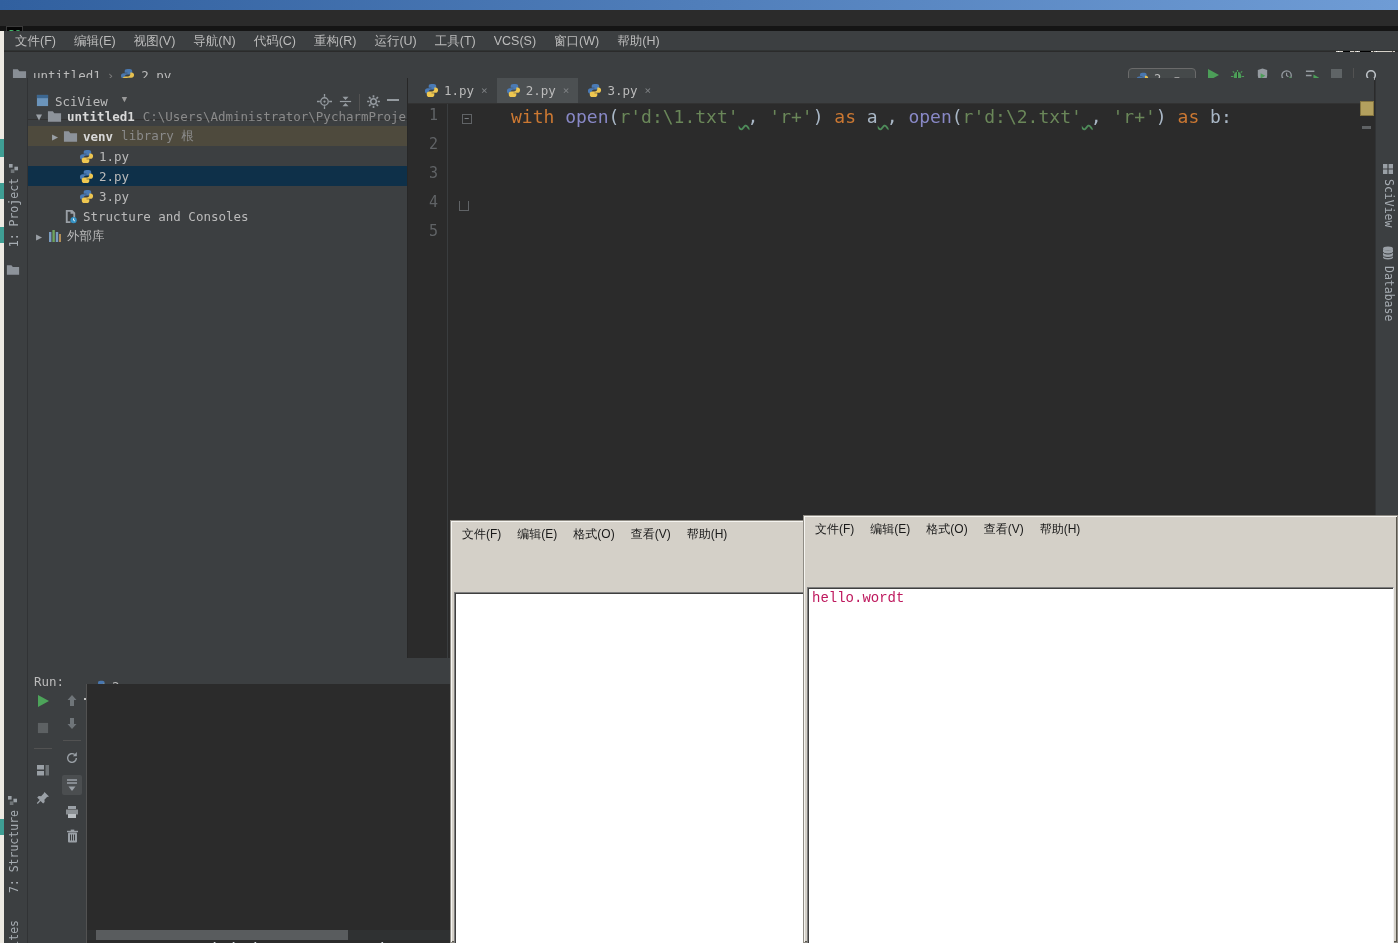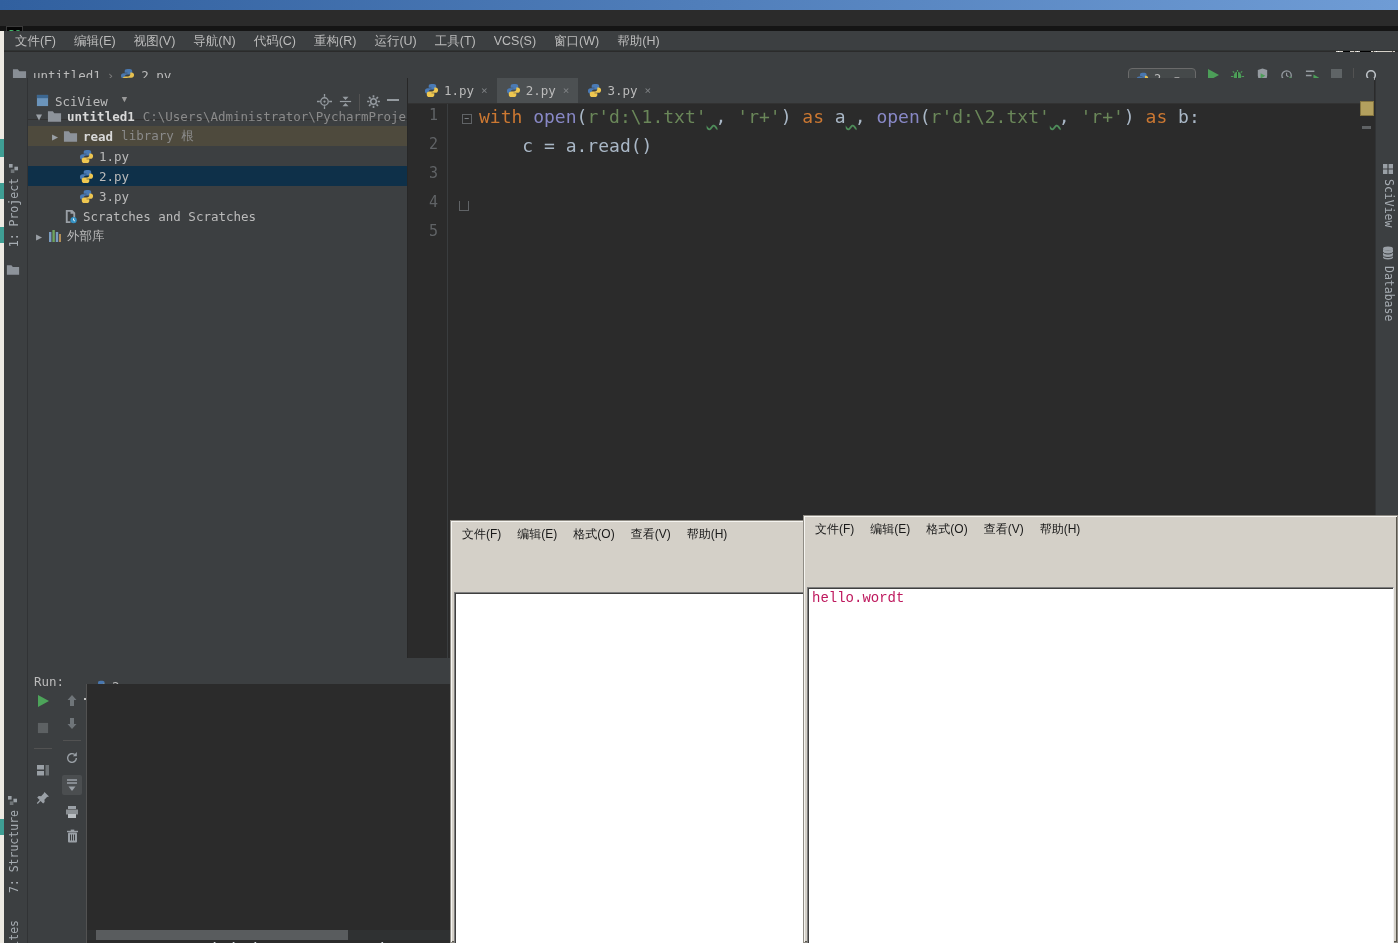--- a/index.html
+++ b/index.html
@@ -66,21 +66,21 @@
     display:flex;align-items:stretch;padding-left:7px;box-sizing:border-box;}
   .ed-tab{display:flex;align-items:center;gap:5px;padding:0 9px;color:#bbb;
     font:12.5px "DejaVu Sans Mono",monospace;}
   .ed-tab.active{background:#4c5052;}
   .tab-close{color:#7e8184;font-size:11px;margin-left:2px;}
   #editor{left:408px;top:104px;width:948px;height:554px;background:#2b2b2b;}
   #gutter{position:absolute;left:0;top:2px;width:30px;}
   .ln{height:29px;line-height:29px;text-align:right;color:#606366;font:15px "DejaVu Sans Mono",monospace;}
   #gutter-border{position:absolute;left:39px;top:0;width:1px;height:554px;background:#3a3d3f;}
   #code{position:absolute;left:71px;top:2px;}
-  .code-line{height:29px;line-height:29px;font:18px "DejaVu Sans Mono",monospace;white-space:pre;color:#a9b7c6;}
+  .code-line{height:29px;line-height:29px;font:18px "DejaVu Sans Mono",monospace;white-space:pre;color:#a9b7c6;margin-left:32px;}
   .kw{color:#cc7832;} .fn{color:#8888c6;} .st{color:#6a8759;} .tx{color:#a9b7c6;}
   .wv{display:inline-block;width:9px;text-decoration:underline wavy #4e8d5a;text-decoration-skip-ink:none;}
   .fold-mark{position:absolute;width:10px;height:10px;border:1px solid #606366;box-sizing:border-box;
     color:#9aa0a6;font:8px/8px "DejaVu Sans Mono",monospace;text-align:center;}
   #error-stripe{left:1356px;top:104px;width:19px;height:554px;background:#2b2b2b;}
   #stripe-warn{left:1360px;top:101px;width:12px;height:13px;background:#b3a05e;border:1px solid #857540;}
   #stripe-tick{left:1362px;top:126px;width:9px;height:3px;background:#5f6264;}
 
   
   #run-panel{left:28px;top:658px;width:1347px;height:285px;background:#3c3f41;}
@@ -313,21 +313,21 @@
         <span class="tw-label bold">untitled1</span>
         <span class="tw-extra">C:\Users\Administrator\PycharmProjects\untitled1</span>
       </div>
       <div class="tree-row hover" style="padding-left: 20px;">
         <span class="tw-arrow">▶</span>
         <span class="tw-icon">
           <svg width="15" height="13" viewBox="0 0 16 13">
             <path fill="#8d939a" d="M1 1h5.2l1.6 2H15v9H1z"></path>
           </svg>
         </span>
-        <span class="tw-label bold">read</span>
+        <span class="tw-label bold">venv</span>
         <span class="tw-extra">library 根</span>
       </div>
       <div class="tree-row plain" style="padding-left: 36px;">
         <span class="tw-arrow"></span>
         <span class="tw-icon">
           <svg width="15" height="15" viewBox="0 0 16 16">
             <path fill="#4a7ab5" d="M7.9 1C5.9 1 5 1.9 5 3.2V5h3v.6H3.8C2.2 5.6 1 6.6 1 8.4c0 1.7 1 2.9 2.7 2.9H5V9.6C5 8.2 6.1 7 7.5 7h3C11.8 7 13 6 13 4.7V3.2C13 1.9 11.9 1 10.4 1H7.9z"></path>
             <path fill="#efc750" d="M8.1 15c2 0 2.9-.9 2.9-2.2V11H8v-.6h4.2c1.6 0 2.8-1 2.8-2.8 0-1.7-1-2.9-2.7-2.9H11v1.7C11 7.8 9.9 9 8.5 9h-3C4.2 9 3 10 3 11.3v1.5C3 14.1 4.1 15 5.6 15h2.5z"></path>
           </svg>
         </span>
@@ -355,21 +355,21 @@
       </div>
       <div class="tree-row plain" style="padding-left: 20px;">
         <span class="tw-arrow"></span>
         <span class="tw-icon">
           <svg width="15" height="15" viewBox="0 0 16 16">
             <path fill="#9aa0a6" d="M3 1h7l3 3v5h-2V5h-3V3H5v10h3v2H3z"></path>
             <circle cx="11.3" cy="11.8" r="3.4" fill="#3592c4"></circle>
             <path stroke="#fff" fill="none" d="M11.3 10v2l1.4.8"></path>
           </svg>
         </span>
-        <span class="tw-label">Scratches and Scratches</span>
+        <span class="tw-label">Structure and Consoles</span>
       </div>
       <div class="tree-row plain" style="padding-left: 4px;">
         <span class="tw-arrow">▶</span>
         <span class="tw-icon">
           <svg width="14" height="14" viewBox="0 0 14 14">
             <rect x="1" y="3" width="2.4" height="10" fill="#7a9cc0"></rect>
             <rect x="4.4" y="1" width="2.4" height="12" fill="#6fa35f"></rect>
             <rect x="7.8" y="3" width="2.4" height="10" fill="#7a9cc0"></rect>
             <rect x="11" y="5" width="2" height="8" fill="#b08d57"></rect>
           </svg>
@@ -417,21 +417,20 @@
         <div class="ln">2</div>
         <div class="ln">3</div>
         <div class="ln">4</div>
         <div class="ln">5</div>
       </div>
     <div id="gutter-border"></div>
     <span class="fold-mark" style="left:54px;top:10px">−</span>
     <span class="fold-mark" style="left:51px;top:97px;border-top:none"></span>
     <div id="code">
         <div class="code-line"><span class="kw">with </span><span class="fn">open</span><span class="tx">(</span><span class="st">r'd:\1.txt'</span><span class="wv">&nbsp;</span><span class="tx">, </span><span class="st">'r+'</span><span class="tx">) </span><span class="kw">as </span><span class="tx">a</span><span class="wv">&nbsp;</span><span class="tx">, </span><span class="fn">open</span><span class="tx">(</span><span class="st">r'd:\2.txt'</span><span class="wv">&nbsp;</span><span class="tx">, </span><span class="st">'r+'</span><span class="tx">) </span><span class="kw">as </span><span class="tx">b:</span></div>
-        <div class="code-line"><span class="tx">    c = a.read()</span></div>
         <div class="code-line"></div>
       </div>
   </div>
   <div id="error-stripe" class="abs"></div>
   <div id="stripe-warn" class="abs"></div>
   <div id="stripe-tick" class="abs"></div>
 
   <div id="run-panel" class="abs"></div>
   <div id="run-header" class="abs flex">
     <span style="margin-left:6px">Run:</span>

